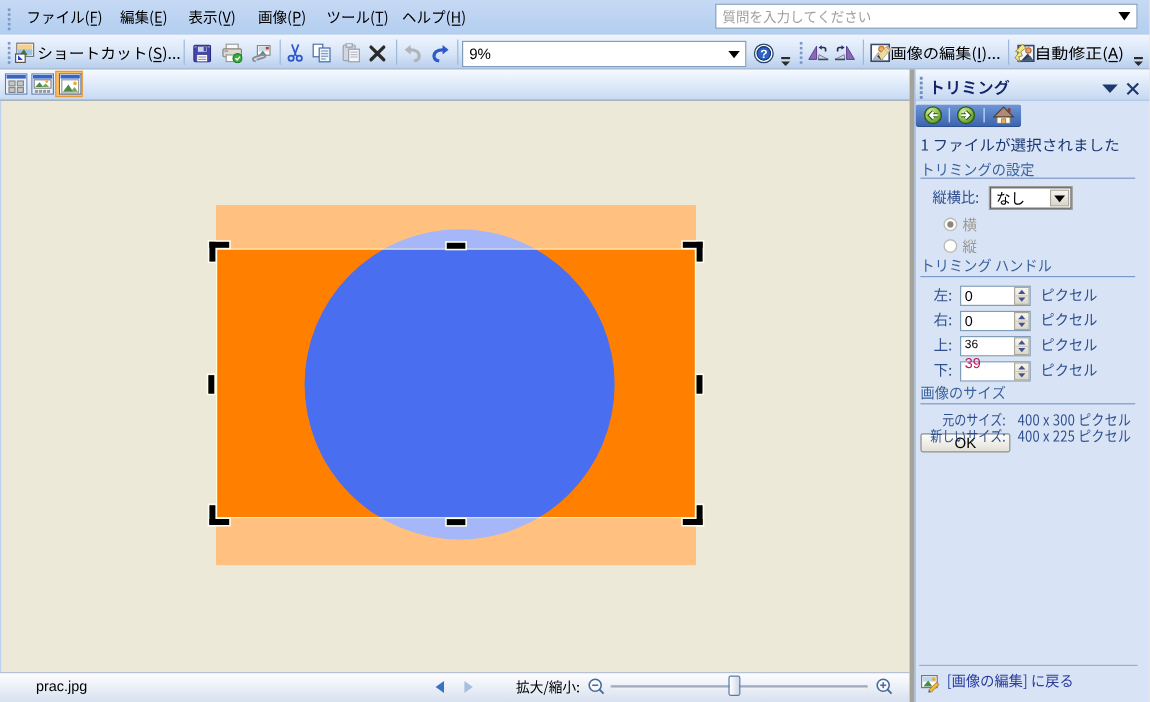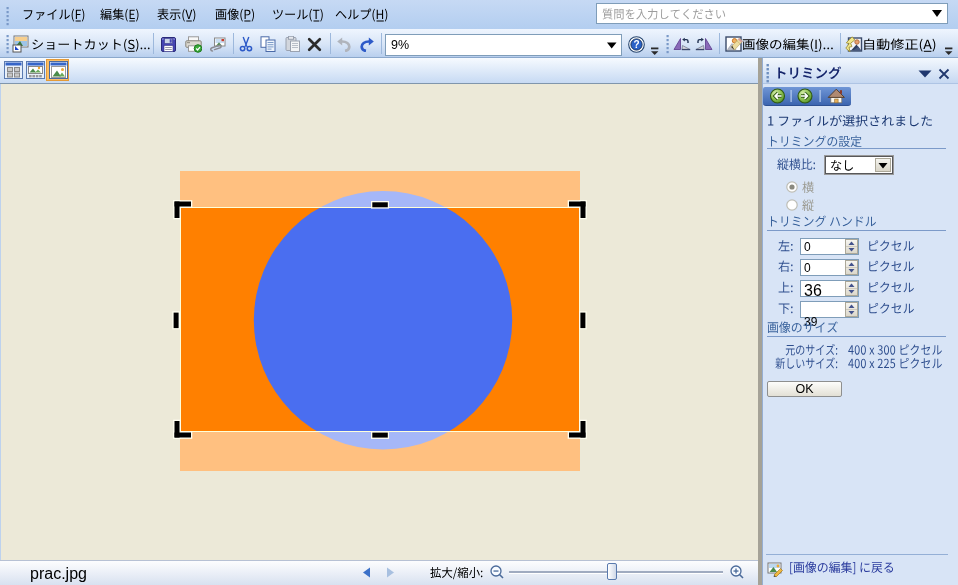--- a/index.html
+++ b/index.html
@@ -77,21 +77,21 @@
 <svg class="abs" style="left:0;top:0" width="958" height="60">
     <rect x="666.5" y="35" width="2.2" height="2.2" fill="#7a99c8"></rect>
     <rect x="666.5" y="39" width="2.2" height="2.2" fill="#7a99c8"></rect>
     <rect x="666.5" y="43" width="2.2" height="2.2" fill="#7a99c8"></rect>
     <rect x="666.5" y="47" width="2.2" height="2.2" fill="#7a99c8"></rect>
     <rect x="666.5" y="51" width="2.2" height="2.2" fill="#7a99c8"></rect>
   </svg>
 <div class="abs" style="left:719px;top:33px;width:1px;height:21px;background:#9db8dc"></div>
 <div class="abs" style="left:840px;top:33px;width:1px;height:21px;background:#9db8dc"></div>
 <div class="abs" style="left:46px;top:59px;width:23px;height:22px;background:#fcbe63;border:1px solid #e39a38;box-sizing:border-box"></div>
-<div class="abs" style="left:30px;top:565px;font-size:16px;color:#000">prac.jpg</div>
+<div class="abs" style="left:30px;top:565px;font-size:12px;color:#000">prac.jpg</div>
 <div class="abs" style="left:509px;top:571px;width:214px;height:2px;background:#a0abc0;border-bottom:1px solid #fff"></div>
 <div class="abs" style="left:607px;top:563px;width:10px;height:17px;background:linear-gradient(90deg,#fff,#cfd8e8);border:1px solid #5a7aae;border-radius:2px;box-sizing:border-box"></div>
 <svg class="abs" style="left:0;top:0" width="958" height="90">
     <rect x="766.5" y="64" width="2.4" height="2.4" fill="#6e8fbf"></rect>
     <rect x="766.5" y="68" width="2.4" height="2.4" fill="#6e8fbf"></rect>
     <rect x="766.5" y="72" width="2.4" height="2.4" fill="#6e8fbf"></rect>
     <rect x="766.5" y="76" width="2.4" height="2.4" fill="#6e8fbf"></rect>
     <rect x="766.5" y="80" width="2.4" height="2.4" fill="#6e8fbf"></rect>
   </svg>
 <div class="abs" style="left:763px;top:87px;width:88px;height:17.5px;background:linear-gradient(#7096d6,#3c65b0);border-radius:2px 2px 3px 3px;border-bottom:1px solid #2d4f92"></div>
@@ -138,37 +138,37 @@
   </svg>
 <div class="abs" style="left:800px;top:258.5px;width:59px;height:17px;background:#fff;border:1px solid #7f9db9;box-sizing:border-box"></div>
 <div class="abs" style="left:804px;top:260.5px;font-size:12px;color:#000">0</div>
 <div class="abs" style="left:845px;top:259.5px;width:13px;height:15px;background:linear-gradient(#f6f5f0,#dcd8cb);border:1px solid #aca899;box-sizing:border-box"></div>
 <svg class="abs" style="left:845px;top:259.5px" width="13" height="15">
     <path d="M6.5 2.5 L9.5 6 L3.5 6 Z" fill="#44538c"></path>
     <path d="M6.5 12.5 L9.5 9 L3.5 9 Z" fill="#44538c"></path>
     <rect x="1" y="7.2" width="11" height="0.8" fill="#c8c4b8"></rect>
   </svg>
 <div class="abs" style="left:800px;top:279.5px;width:59px;height:17px;background:#fff;border:1px solid #7f9db9;box-sizing:border-box"></div>
-<div class="abs" style="left:804px;top:281.5px;font-size:16px;color:#000">36</div>
+<div class="abs" style="left:804px;top:281.5px;font-size:10px;color:#000">36</div>
 <div class="abs" style="left:845px;top:280.5px;width:13px;height:15px;background:linear-gradient(#f6f5f0,#dcd8cb);border:1px solid #aca899;box-sizing:border-box"></div>
 <svg class="abs" style="left:845px;top:280.5px" width="13" height="15">
     <path d="M6.5 2.5 L9.5 6 L3.5 6 Z" fill="#44538c"></path>
     <path d="M6.5 12.5 L9.5 9 L3.5 9 Z" fill="#44538c"></path>
     <rect x="1" y="7.2" width="11" height="0.8" fill="#c8c4b8"></rect>
   </svg>
 <div class="abs" style="left:800px;top:300.5px;width:59px;height:17px;background:#fff;border:1px solid #7f9db9;box-sizing:border-box"></div>
-<div class="abs" style="left:804px;top:315px;font-size:12px;color:#000000">39</div>
+<div class="abs" style="left:804px;top:296px;font-size:12px;color:#be185d">39</div>
 <div class="abs" style="left:845px;top:301.5px;width:13px;height:15px;background:linear-gradient(#f6f5f0,#dcd8cb);border:1px solid #aca899;box-sizing:border-box"></div>
 <svg class="abs" style="left:845px;top:301.5px" width="13" height="15">
     <path d="M6.5 2.5 L9.5 6 L3.5 6 Z" fill="#44538c"></path>
     <path d="M6.5 12.5 L9.5 9 L3.5 9 Z" fill="#44538c"></path>
     <rect x="1" y="7.2" width="11" height="0.8" fill="#c8c4b8"></rect>
   </svg>
 <div class="abs" style="left:767px;top:336px;width:179px;height:1px;background:#7c9ac9"></div>
-<div class="abs" style="left:767px;top:381px;width:75px;height:16px;background:linear-gradient(#fdfdfb,#e3e0d5);border:1px solid #8e8f8f;border-radius:2px;box-sizing:border-box;text-align:center;font-size:12.5px;color:#000;line-height:14px">OK</div>
+<div class="abs" style="left:767px;top:361px;width:75px;height:16px;background:linear-gradient(#fdfdfb,#e3e0d5);border:1px solid #8e8f8f;border-radius:2px;box-sizing:border-box;text-align:center;font-size:12.5px;color:#000;line-height:14px">OK</div>
 <div class="abs" style="left:766px;top:554px;width:182px;height:1px;background:#94afd6"></div>
 <svg class="abs" style="left:12px;top:35px" width="18" height="18" viewBox="0 0 18 18">
     <rect x="2" y="1" width="14" height="11" fill="#fff" stroke="#777"></rect>
 <rect x="3" y="2" width="12" height="4" fill="#f7cf8e"></rect>
     <rect x="3" y="6" width="12" height="5" fill="#9ec4e8"></rect>
 <path d="M4 11 L8 6 L11 11 Z" fill="#3a7a3a"></path>
 <rect x="1" y="10" width="8" height="7" fill="#fff" stroke="#555"></rect>
     <path d="M3 15 L7 15 L3 11 Z" fill="#1a42c8"></path>
   </svg>
 <svg class="abs" style="left:161px;top:37px" width="15" height="15" viewBox="0 0 15 15">

